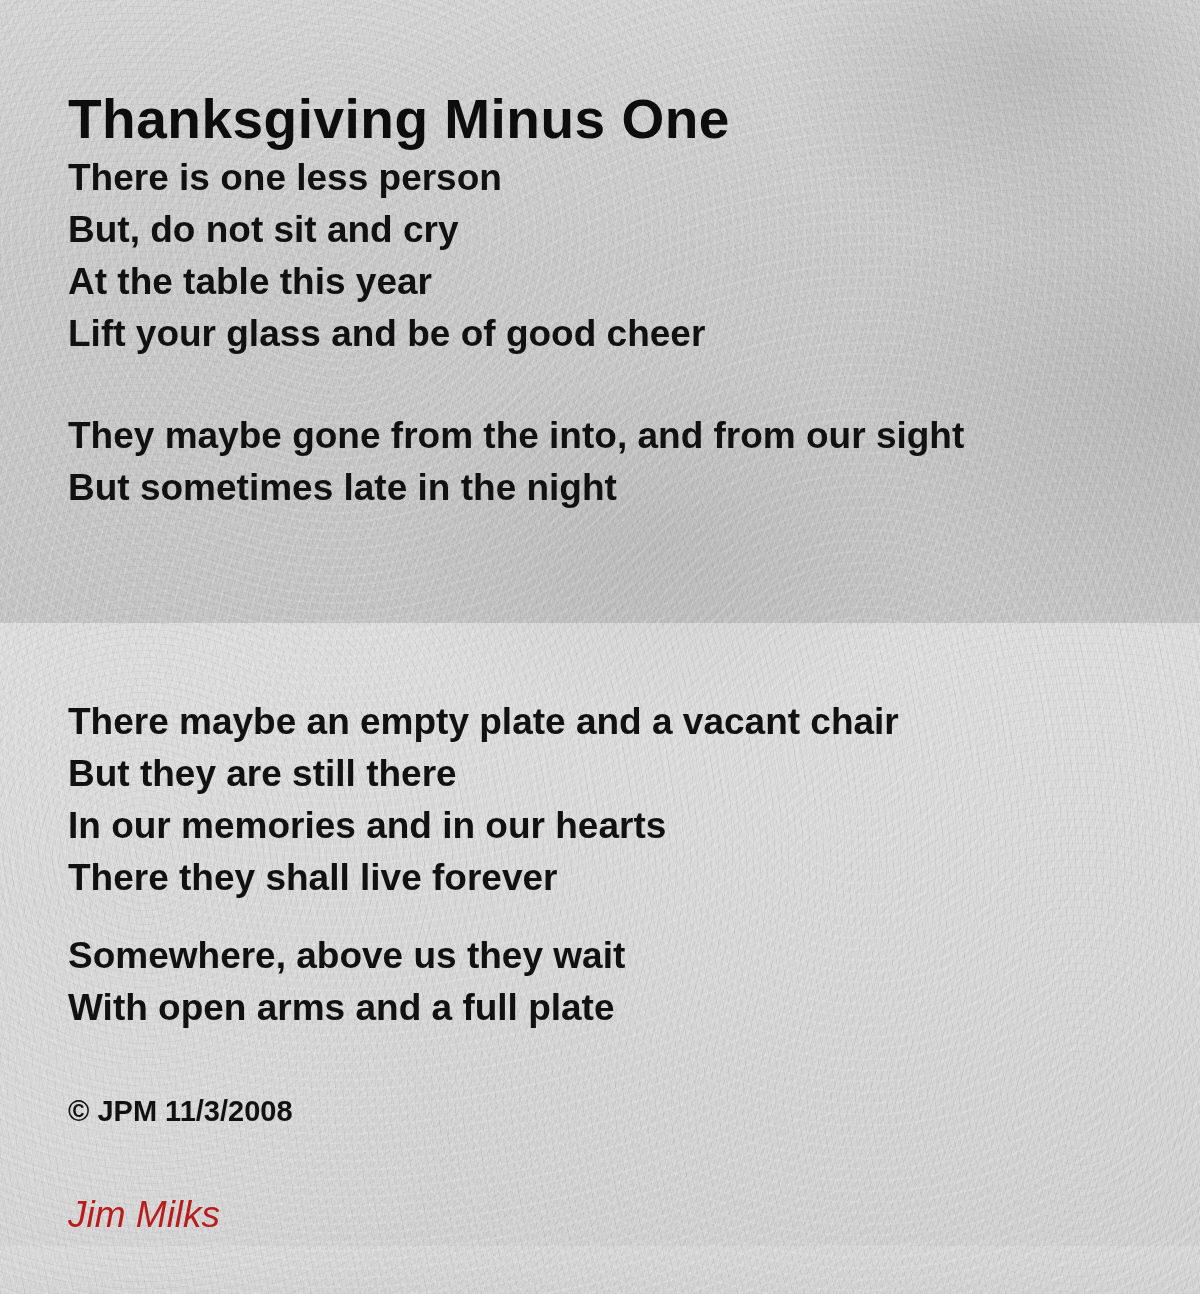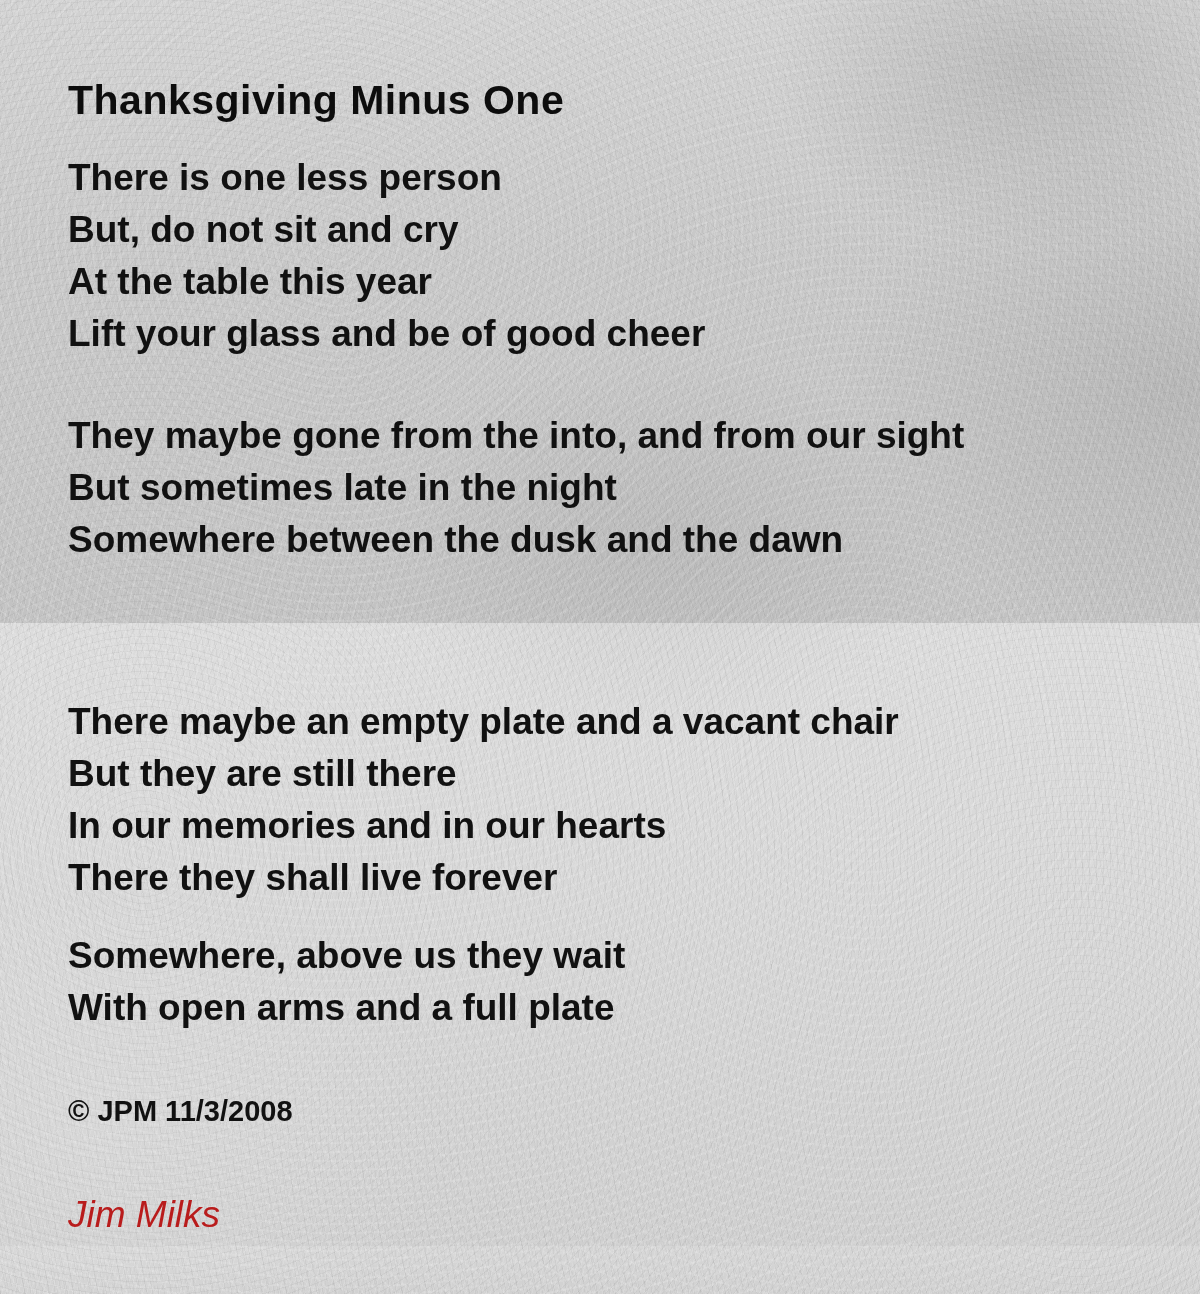--- a/index.html
+++ b/index.html
@@ -35,21 +35,21 @@
       repeating-linear-gradient(168deg, rgba(255,255,255,0.06) 0 2px, rgba(255,255,255,0) 2px 13px),
       linear-gradient(180deg,
         #d2d2d2 0px, #c7c7c7 260px, #c2c2c2 623px,
         #dcdcdc 623px, #d9d9d9 820px, #cfcfcf 1246px,
         #d6d6d6 1246px, #d1d1d1 1294px);
   }
   .title {
     position: absolute;
     left: 68px;
     top: 50px;
-    font-size: 41px;
+    font-size: 55px;
     font-weight: bold;
     color: #0d0d0d;
     letter-spacing: 0.5px;
     white-space: nowrap;
     text-align: center;
   }
   .stanza {
     position: absolute;
     left: 68px;
     font-size: 37px;
@@ -97,21 +97,20 @@
   <div class="stanza stanza-1">
     <span class="poem-line">There is one less person</span>
     <span class="poem-line">But, do not sit and cry</span>
     <span class="poem-line">At the table this year</span>
     <span class="poem-line">Lift your glass and be of good cheer</span>
   </div>
 
   <div class="stanza stanza-2">
     <span class="poem-line">They maybe gone from the into, and from our sight</span>
     <span class="poem-line">But sometimes late in the night</span>
-    <span class="poem-line">Somewhere between the dusk and the dawn</span>
   </div>
 
   <div class="stanza stanza-3">
     <span class="poem-line">There maybe an empty plate and a vacant chair</span>
     <span class="poem-line">But they are still there</span>
     <span class="poem-line">In our memories and in our hearts</span>
     <span class="poem-line">There they shall live forever</span>
   </div>
 
   <div class="stanza stanza-4">

